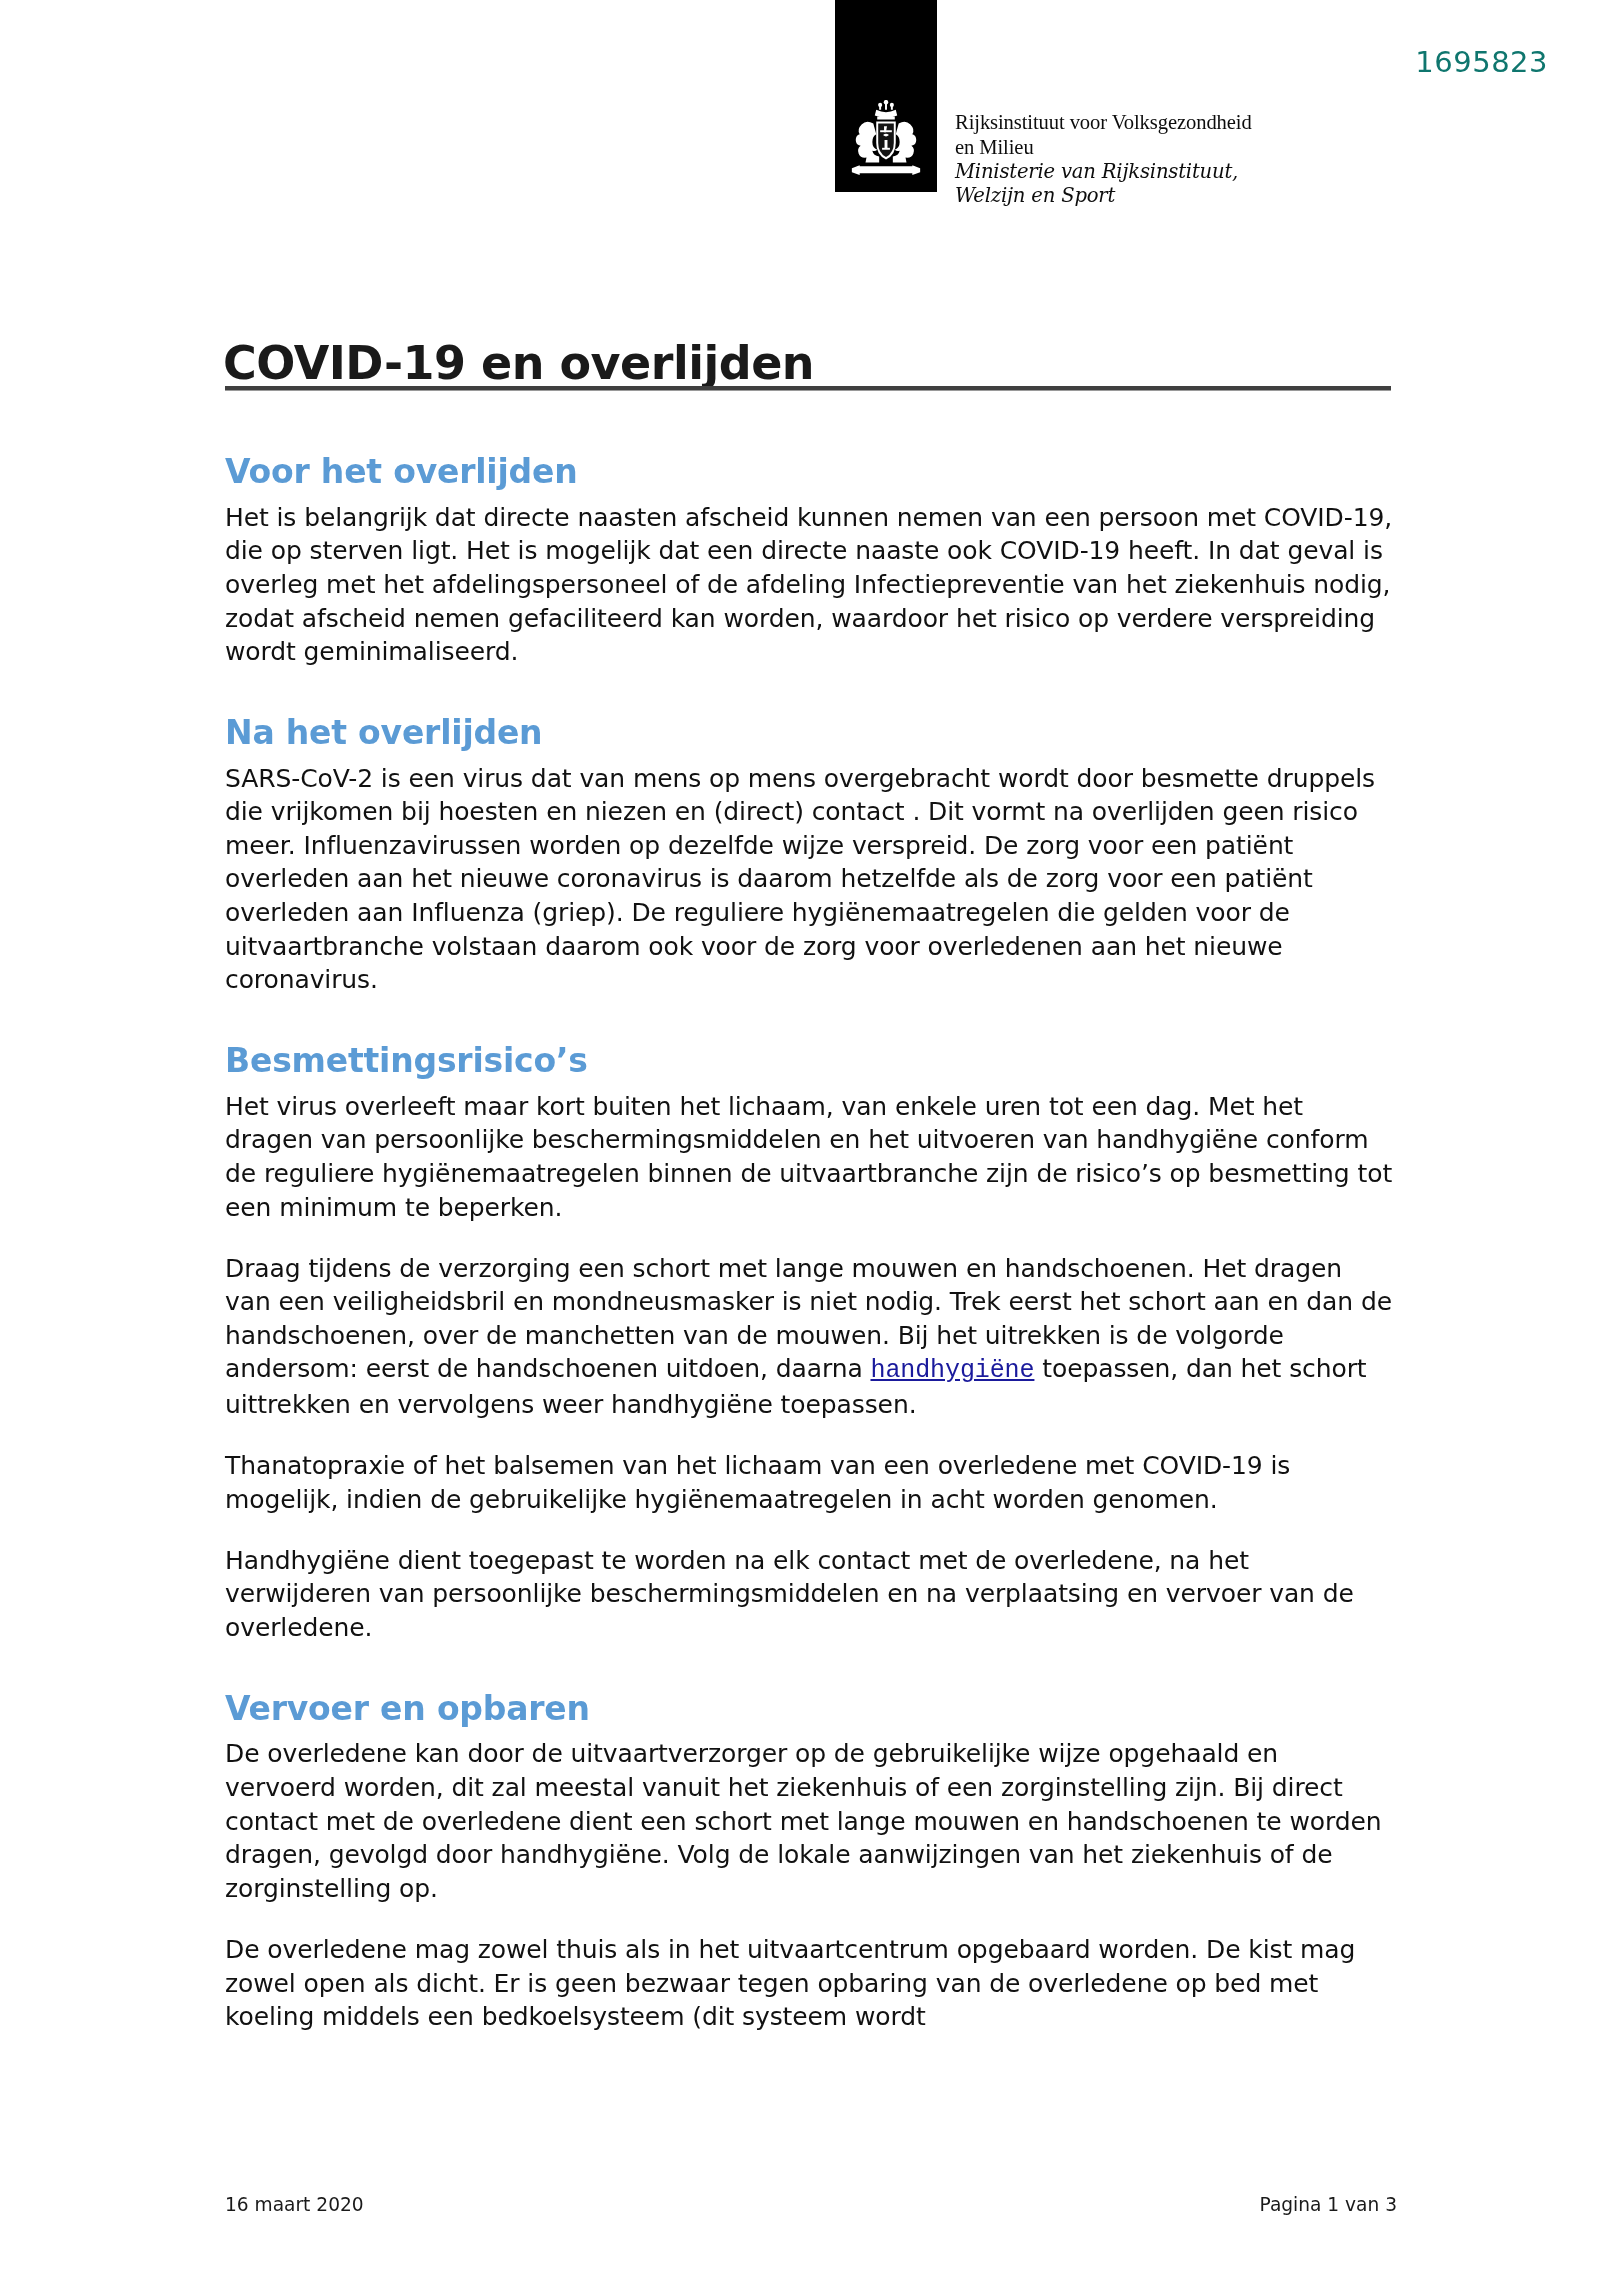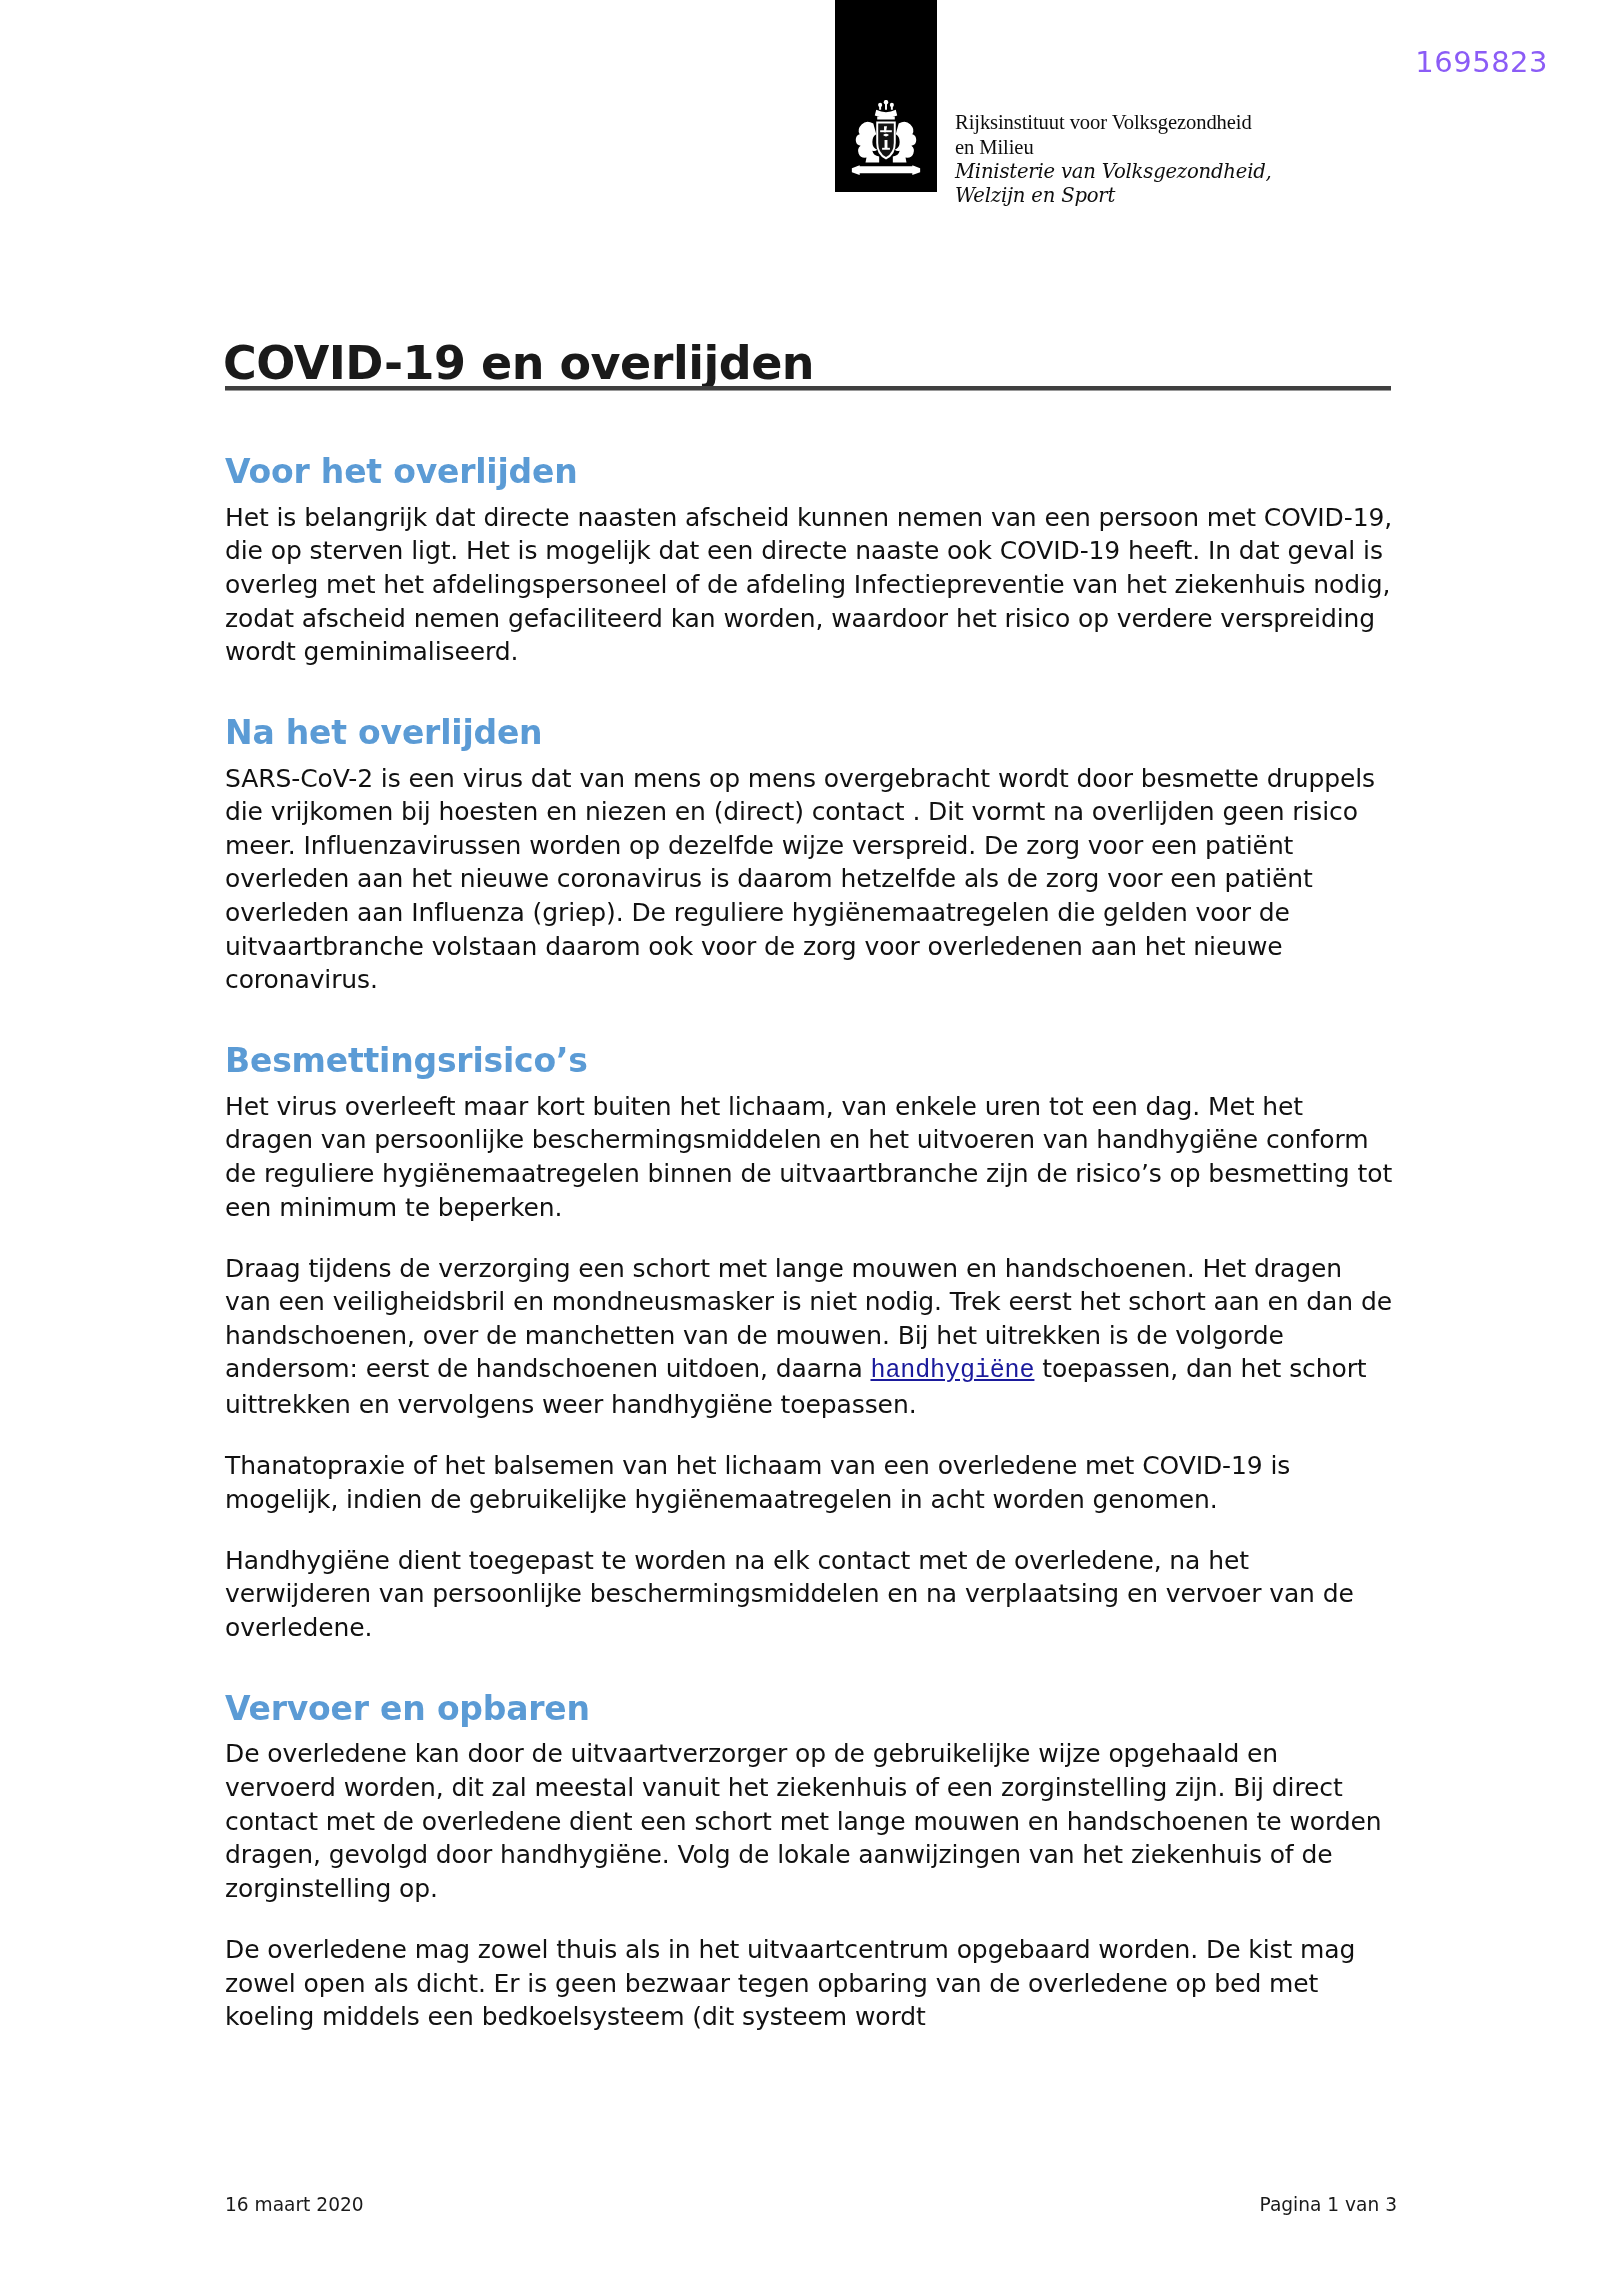--- a/index.html
+++ b/index.html
@@ -33,21 +33,21 @@
     height: 294px;
   }
 
   .doc-number {
     position: absolute;
     right: 73px;
     top: 45px;
     font-family: "DejaVu Sans", "Liberation Sans", sans-serif;
     font-size: 29px;
     letter-spacing: 0.5px;
-    color: #8b5cf6;
+    color: #0f766e;
     text-align: right;
   }
 
   .logo-wrap {
     position: absolute;
     left: 835px;
     top: 0;
     width: 549px;
     height: 196px;
   }
@@ -204,21 +204,21 @@
             <path d="M40 36 q3 -3 6 0 q-3 3 -6 0 z"></path>
             <path d="M41.5 41 h3 v9 h-3 z"></path>
             <path d="M39 49 h8 v2 h-8 z"></path>
           </g>
         </svg>
       </div>
 
       <div class="logo-text">
         <div class="logo-line-1">Rijksinstituut voor Volksgezondheid</div>
         <div class="logo-line-2">en Milieu</div>
-        <div class="logo-line-3">Ministerie van Volksgezondheid,</div>
+        <div class="logo-line-3">Ministerie van Rijksinstituut,</div>
         <div class="logo-line-4">Welzijn en Sport</div>
       </div>
     </div>
   </div>
 
   <h1 class="doc-title">COVID-19 en overlijden</h1>
   <div class="title-rule"></div>
 
   <div class="content">
 

